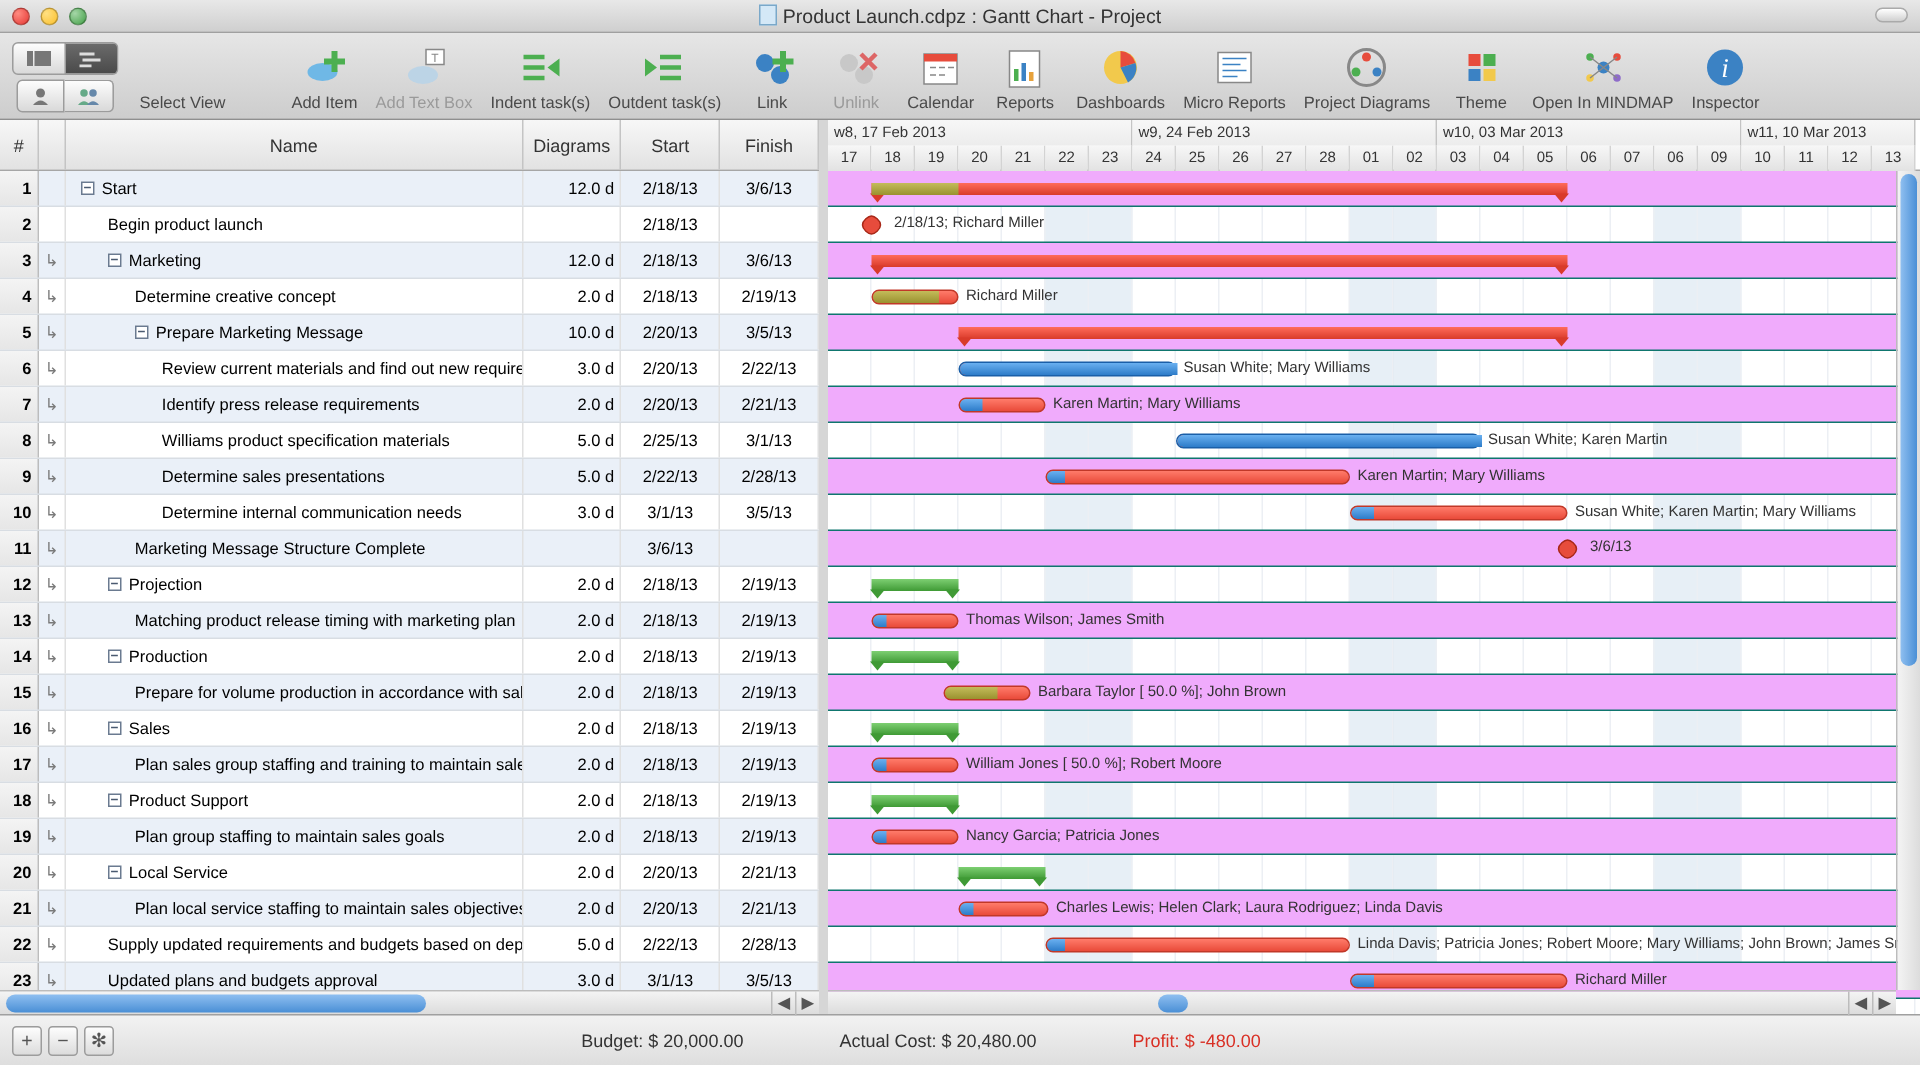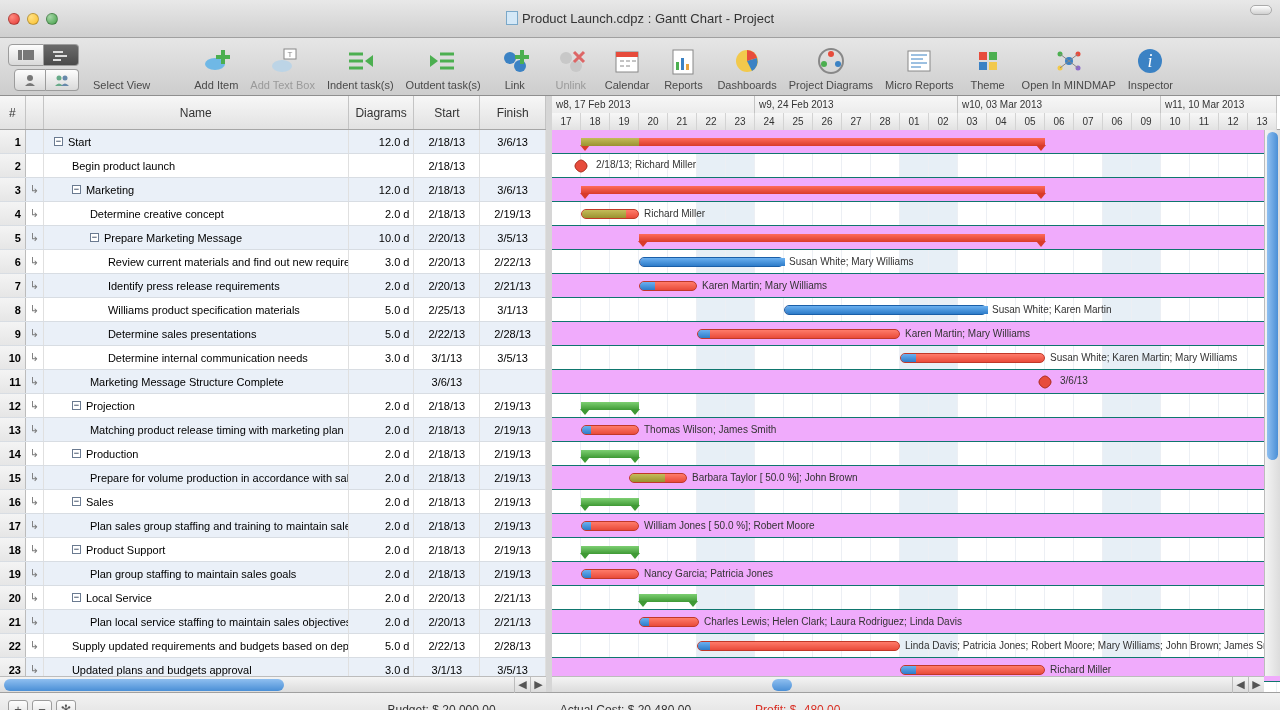--- a/index.html
+++ b/index.html
@@ -1,31 +1,31 @@
 <!DOCTYPE html>
 <html><head>
 <meta charset="utf-8">
 <style>
 * { margin: 0; padding: 0; box-sizing: border-box; }
 body { font-family: "Lucida Grande", Arial, sans-serif; font-size: 11px; background: #ededed; width: 1280px; height: 710px; overflow: hidden; position: relative; }
 
 
-.titlebar { height: 38px; background: linear-gradient(#e8e8e8,#cfcfcf); border-bottom: 1px solid #a0a0a0; display: flex; align-items: center; position: relative; }
+.titlebar { height: 22px; background: linear-gradient(#e8e8e8,#cfcfcf); border-bottom: 1px solid #a0a0a0; display: flex; align-items: center; position: relative; }
 .traffic { display: flex; gap: 7px; padding-left: 8px; }
 .traffic span { width: 12px; height: 12px; border-radius: 50%; border: 1px solid rgba(0,0,0,.25); }
 .t-close { background: radial-gradient(circle at 30% 30%, #ff8a80, #e53935); }
 .t-min { background: radial-gradient(circle at 30% 30%, #ffe082, #fbc02d); }
 .t-max { background: radial-gradient(circle at 30% 30%, #a5d6a7, #43a047); }
 .doc-title { position: absolute; left: 0; right: 0; text-align: center; font-size: 13px; color: #333; pointer-events: none; }
 .doc-title .doc-icon { display:inline-block; width:12px; height:14px; background:#d4e8f7; border:1px solid #7aa8c9; vertical-align:-2px; margin-right:4px;}
 .pill { position:absolute; right:8px; top:5px; width:22px; height:10px; border-radius:6px; background:linear-gradient(#fff,#d0d0d0); border:1px solid #aaa;}
 
 
 .toolbar { height: 58px; background: linear-gradient(#e6e6e6,#cdcdcd); border-bottom: 1px solid #8f8f8f; display: flex; align-items: flex-end; padding: 0 8px 4px; gap: 4px; }
-.tb-group { display: flex; flex-direction: column; align-items: flex-end; }
+.tb-group { display: flex; flex-direction: column; align-items: center; }
 .tb-row { display:flex; gap:0; }
 .tb-btn-seg { height:22px; padding:0 8px; border:1px solid #9c9c9c; background:linear-gradient(#fdfdfd,#d9d9d9); display:flex; align-items:center; justify-content:center;}
 .tb-btn-seg.first { border-radius:4px 0 0 4px;}
 .tb-btn-seg.last { border-radius:0 4px 4px 0; border-left:none;}
 .tb-btn-seg.active { background:linear-gradient(#6b6b6b,#4a4a4a);}
 .tb-label { font-size:11px; color:#4a4a4a; margin-top:2px; text-align:center;}
 .tb-item { display:flex; flex-direction:column; align-items:center; padding:0 6px; min-width:56px;}
 .tb-item.disabled .tb-label { color:#9a9a9a;}
 .tb-icon { width:32px; height:32px; display:flex; align-items:center; justify-content:center;}
 
@@ -239,36 +239,36 @@
             <circle cx="15" cy="15" r="11" fill="#f2c94c"></circle>
             <path d="M15 15 L15 4 A11 11 0 0 1 25 12 z" fill="#e74c3c"></path>
             <path d="M15 15 L25 12 A11 11 0 0 1 20 25 z" fill="#3b82c4"></path>
           </svg>
         </div>
         <div class="tb-label">Dashboards</div>
       </div>
       <div class="tb-item">
         <div class="tb-icon">
           <svg width="30" height="30">
+            <rect x="4" y="5" width="22" height="20" fill="#fff" stroke="#888"></rect>
+            <path d="M7 9 h16 M7 13 h12 M7 17 h16 M7 21 h10" stroke="#3b82c4"></path>
+          </svg>
+        </div>
+        <div class="tb-label">Micro Reports</div>
+      </div>
+      <div class="tb-item">
+        <div class="tb-icon">
+          <svg width="30" height="30">
             <circle cx="15" cy="15" r="12" fill="none" stroke="#888" stroke-width="2"></circle>
             <circle cx="15" cy="8" r="3" fill="#e74c3c"></circle>
             <circle cx="22" cy="18" r="3" fill="#3b82c4"></circle>
             <circle cx="8" cy="18" r="3" fill="#4caf50"></circle>
           </svg>
         </div>
         <div class="tb-label">Project Diagrams</div>
-      </div>
-      <div class="tb-item">
-        <div class="tb-icon">
-          <svg width="30" height="30">
-            <rect x="4" y="5" width="22" height="20" fill="#fff" stroke="#888"></rect>
-            <path d="M7 9 h16 M7 13 h12 M7 17 h16 M7 21 h10" stroke="#3b82c4"></path>
-          </svg>
-        </div>
-        <div class="tb-label">Micro Reports</div>
       </div>
       <div class="tb-item">
         <div class="tb-icon">
           <svg width="30" height="30">
             <rect x="6" y="6" width="8" height="8" fill="#e74c3c"></rect>
             <rect x="16" y="6" width="8" height="8" fill="#4caf50"></rect>
             <rect x="6" y="16" width="8" height="8" fill="#3b82c4"></rect>
             <rect x="16" y="16" width="8" height="8" fill="#f2c94c"></rect>
           </svg>
         </div>

